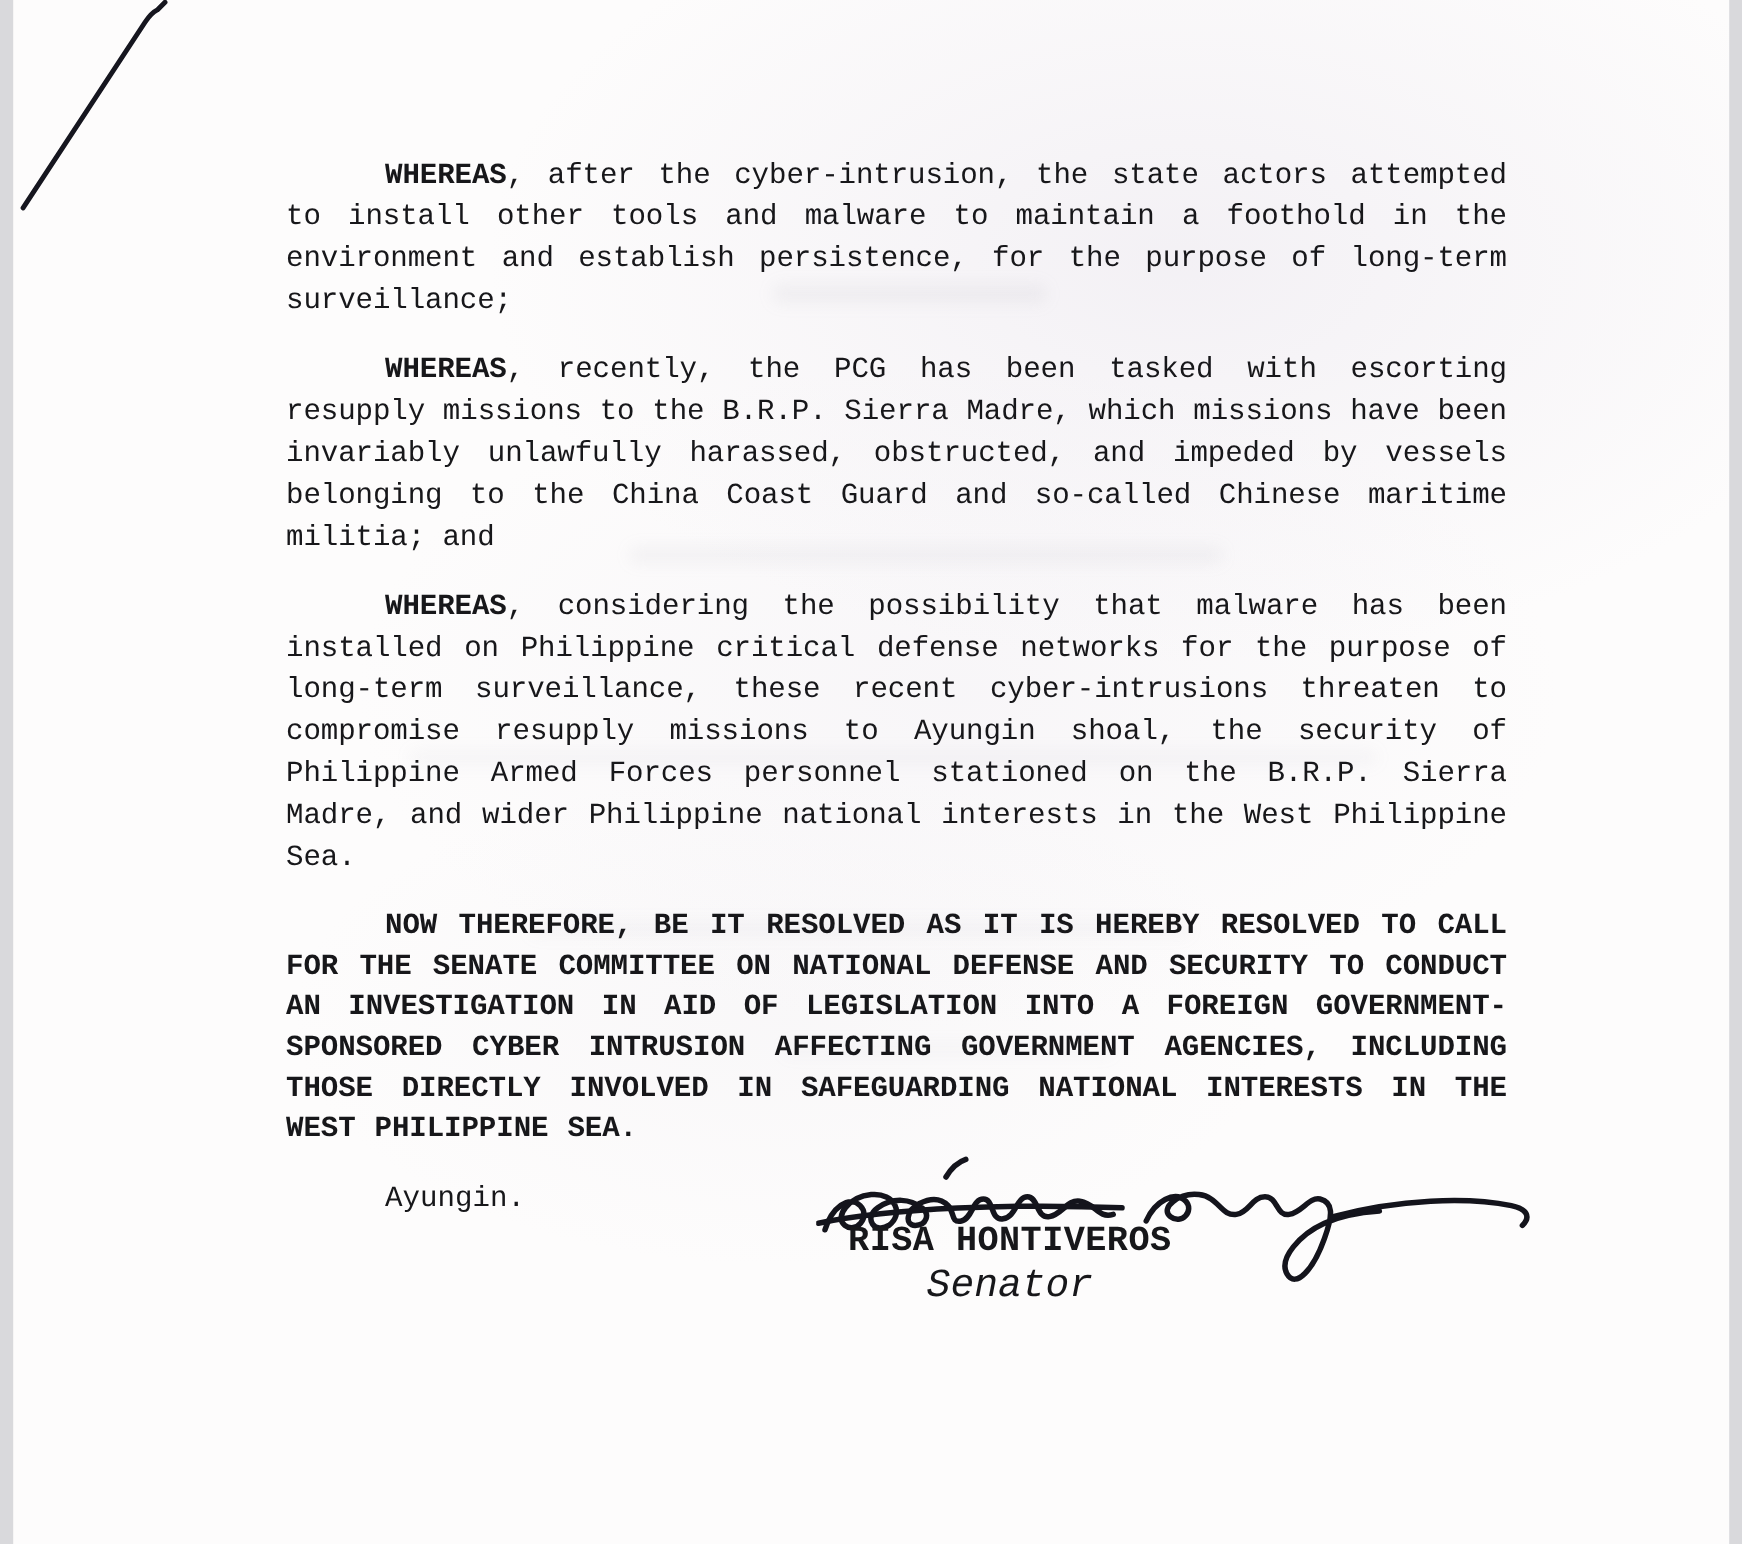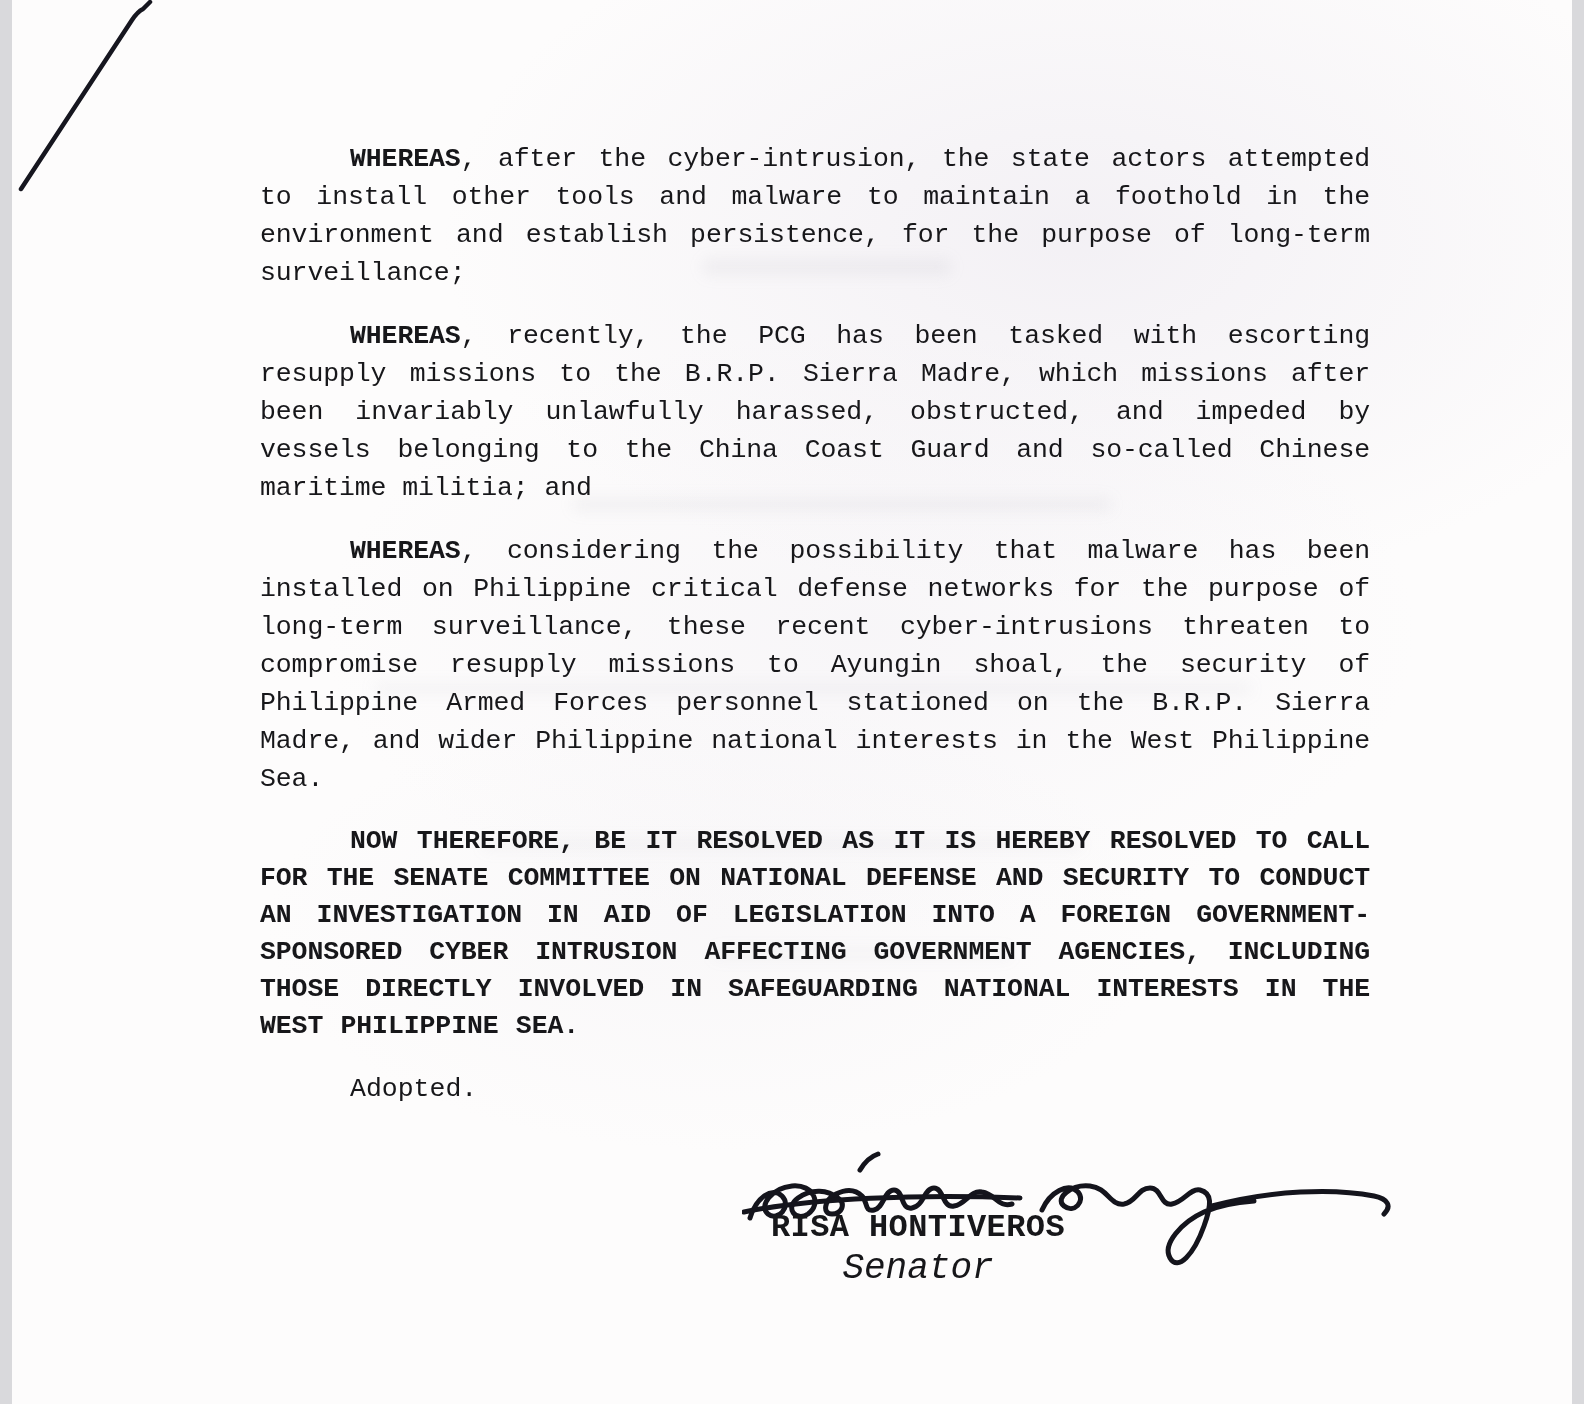--- a/index.html
+++ b/index.html
@@ -28,21 +28,21 @@
   .para{
     margin:0 0 25px 0;
     font-size:26.5px;line-height:38px;
     text-align:justify;text-indent:90px;
     letter-spacing:-0.1px;
   }
   .para .lead{font-weight:700;}
   .resolution{font-weight:700;line-height:37px;word-spacing:1.5px;}
   .adopted{margin:0;font-size:26.5px;line-height:38px;text-indent:90px;}
 
-  .sig-block{position:relative;margin-top:100px;width:100%;height:180px;}
+  .sig-block{position:relative;width:100%;height:180px;}
   .sig-inner{position:relative;left:103px;width:100%;text-align:center;}
   .sig-name{font-weight:700;font-size:32px;letter-spacing:0.4px;line-height:40px;}
   .sig-title{font-style:italic;font-size:36px;line-height:34px;margin-top:4px;}
   .sig-svg{position:absolute;left:482px;top:-62px;width:660px;height:140px;pointer-events:none;}
 </style>
 </head>
 <body>
 
 <div class="page">
 
@@ -53,27 +53,27 @@
   <div class="ghost g1"></div>
   <div class="ghost g2"></div>
   <div class="ghost g3"></div>
   <div class="ghost g4"></div>
   <div class="ghost g5"></div>
 
   <div class="content">
 
     <p class="para"><span class="lead">WHEREAS</span><span>, after the cyber-intrusion, the state actors attempted to install other tools and malware to maintain a foothold in the environment and establish persistence, for the purpose of long-term surveillance;</span></p>
 
-    <p class="para"><span class="lead">WHEREAS</span><span>, recently, the PCG has been tasked with escorting resupply missions to the B.R.P. Sierra Madre, which missions after been invariably unlawfully harassed, obstructed, and impeded by vessels belonging to the China Coast Guard and so-called Chinese maritime militia; and</span></p>
+    <p class="para"><span class="lead">WHEREAS</span><span>, recently, the PCG has been tasked with escorting resupply missions to the B.R.P. Sierra Madre, which missions have been invariably unlawfully harassed, obstructed, and impeded by vessels belonging to the China Coast Guard and so-called Chinese maritime militia; and</span></p>
 
     <p class="para"><span class="lead">WHEREAS</span><span>, considering the possibility that malware has been installed on Philippine critical defense networks for the purpose of long-term surveillance, these recent cyber-intrusions threaten to compromise resupply missions to Ayungin shoal, the security of Philippine Armed Forces personnel stationed on the B.R.P. Sierra Madre, and wider Philippine national interests in the West Philippine Sea.</span></p>
 
     <p class="para resolution">NOW THEREFORE, BE IT RESOLVED AS IT IS HEREBY RESOLVED TO CALL FOR THE SENATE COMMITTEE ON NATIONAL DEFENSE AND SECURITY TO CONDUCT AN INVESTIGATION IN AID OF LEGISLATION INTO A FOREIGN GOVERNMENT-SPONSORED CYBER INTRUSION AFFECTING GOVERNMENT AGENCIES, INCLUDING THOSE DIRECTLY INVOLVED IN SAFEGUARDING NATIONAL INTERESTS IN THE WEST PHILIPPINE SEA.</p>
 
-    <p class="adopted">Adopted.</p>
+    <p class="adopted">Ayungin.</p>
 
     <div class="sig-block">
 
       <svg class="sig-svg" viewBox="0 0 660 140">
         <g fill="none" stroke="#14141c" stroke-width="5" stroke-linecap="round" stroke-linejoin="round">
           <path d="M8 72 C14 52 30 40 40 50 C50 60 36 76 26 68 C16 60 30 42 50 40 C72 38 80 58 66 68 C54 76 42 62 56 52 C70 42 86 44 96 52 C104 58 100 68 90 68 C80 68 82 54 94 48 C106 42 114 44 120 50 C126 56 122 66 132 64 C142 62 142 44 152 44 C162 44 158 64 170 62 C182 60 182 42 192 42 C202 42 200 62 212 60 C224 58 228 44 240 46 C254 48 256 62 270 58"></path>
           <path d="M2 66 C70 52 180 48 278 52"></path>
           <path d="M118 24 C124 14 130 10 136 8"></path>
           <path d="M300 64 C308 46 326 36 336 46 C344 55 332 68 322 60 C312 52 330 38 348 40 C366 42 368 60 382 58 C394 56 396 42 408 42 C420 42 418 60 430 58 C442 56 448 42 458 44 C470 47 470 58 462 80 C452 108 436 126 428 112 C420 98 440 76 462 66 C480 58 498 56 512 55"></path>
           <path d="M470 60 C530 44 592 42 632 50 C646 53 650 60 642 68"></path>

